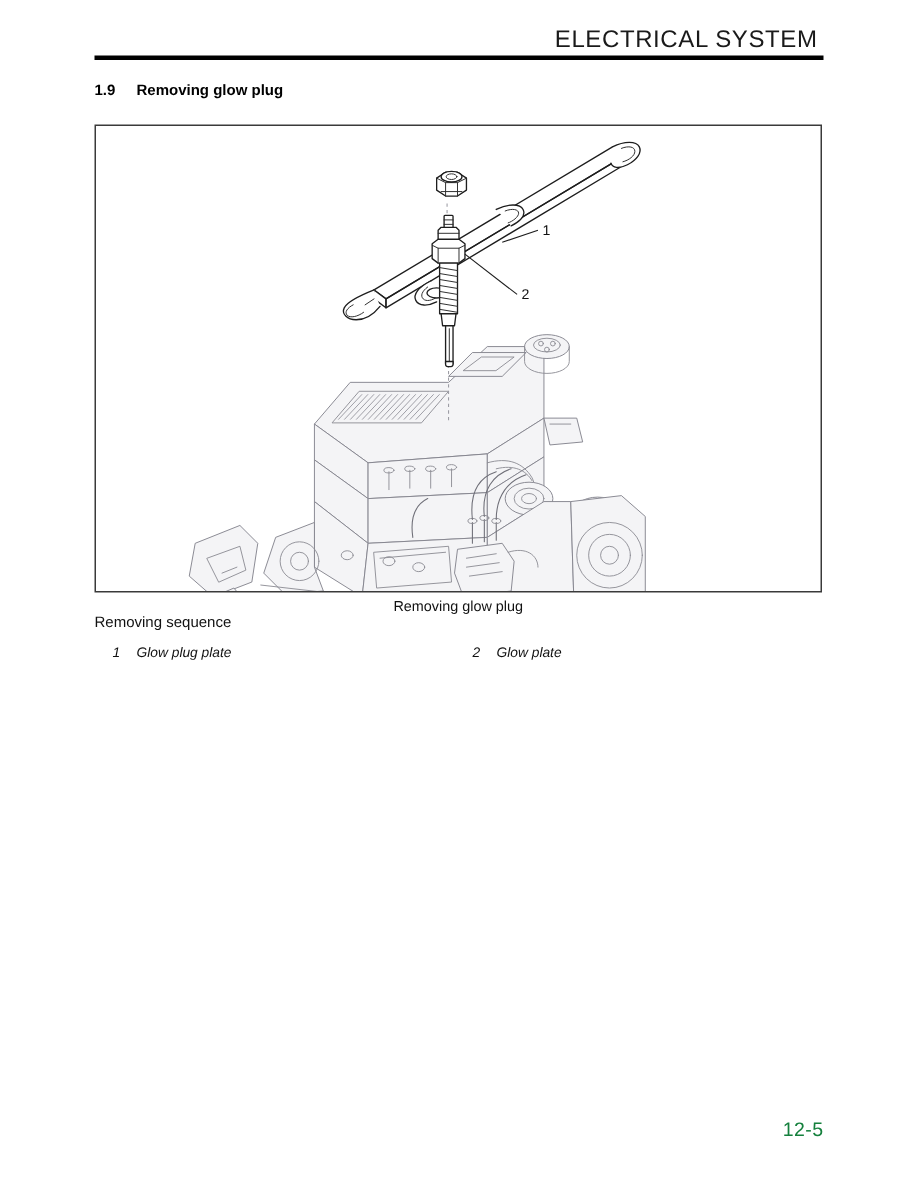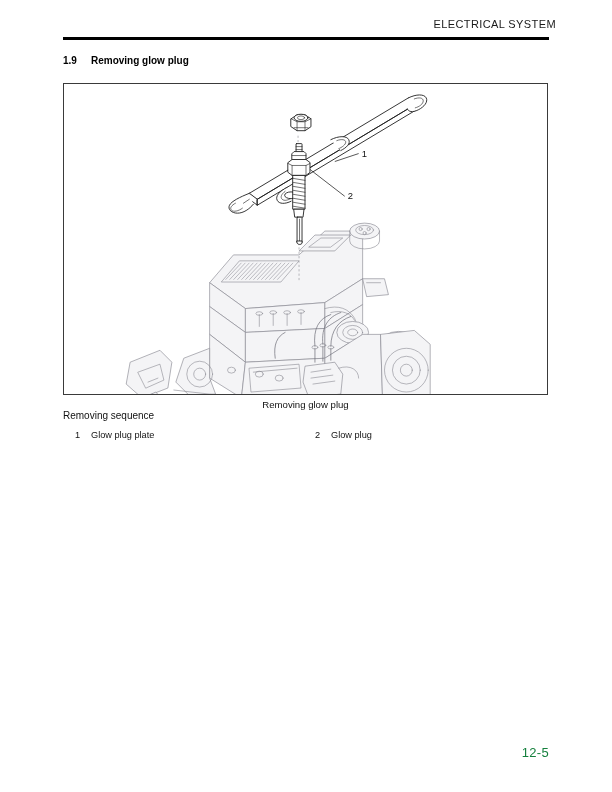--- a/index.html
+++ b/index.html
@@ -18,23 +18,23 @@
   .page {
     position: absolute;
     inset: 0;
     width: 612px;
     height: 792px;
   }
 
   
   .header-title {
     position: absolute;
-    right: 56px;
+    right: 67px;
     top: 18px;
-    font-size: 11px;
+    font-size: 16px;
     letter-spacing: 0.4px;
     color: #1a1a1a;
     white-space: nowrap;
   }
   .header-rule {
     position: absolute;
     left: 63px;
     right: 63px;
     top: 37px;
     height: 2.6px;
@@ -100,20 +100,21 @@
     left: 63px;
     top: 430px;
     width: 485px;
     height: 16px;
   }
   .part-item {
     position: absolute;
     font-size: 9.2px;
     color: #111;
     white-space: nowrap;
+    font-style: italic;
   }
   .part-item .pnum {
     display: inline-block;
     width: 16px;
     text-align: left;
   }
   .part-col-0 { left: 12px; }
   .part-col-1 { left: 252px; }
 
   
@@ -336,19 +337,19 @@
 
   <div class="figure-caption">Removing glow plug</div>
 
   <div class="sequence-label">Removing sequence</div>
 
   <div class="parts-list">
     <div class="part-item part-col-0">
       <span class="pnum">1</span><span>Glow plug plate</span>
     </div>
     <div class="part-item part-col-1">
-      <span class="pnum">2</span><span>Glow plug</span>
+      <span class="pnum">2</span><span>Glow plate</span>
     </div>
   </div>
 
   <div class="page-number">12-5</div>
 
 </div>
 
 </body></html>

